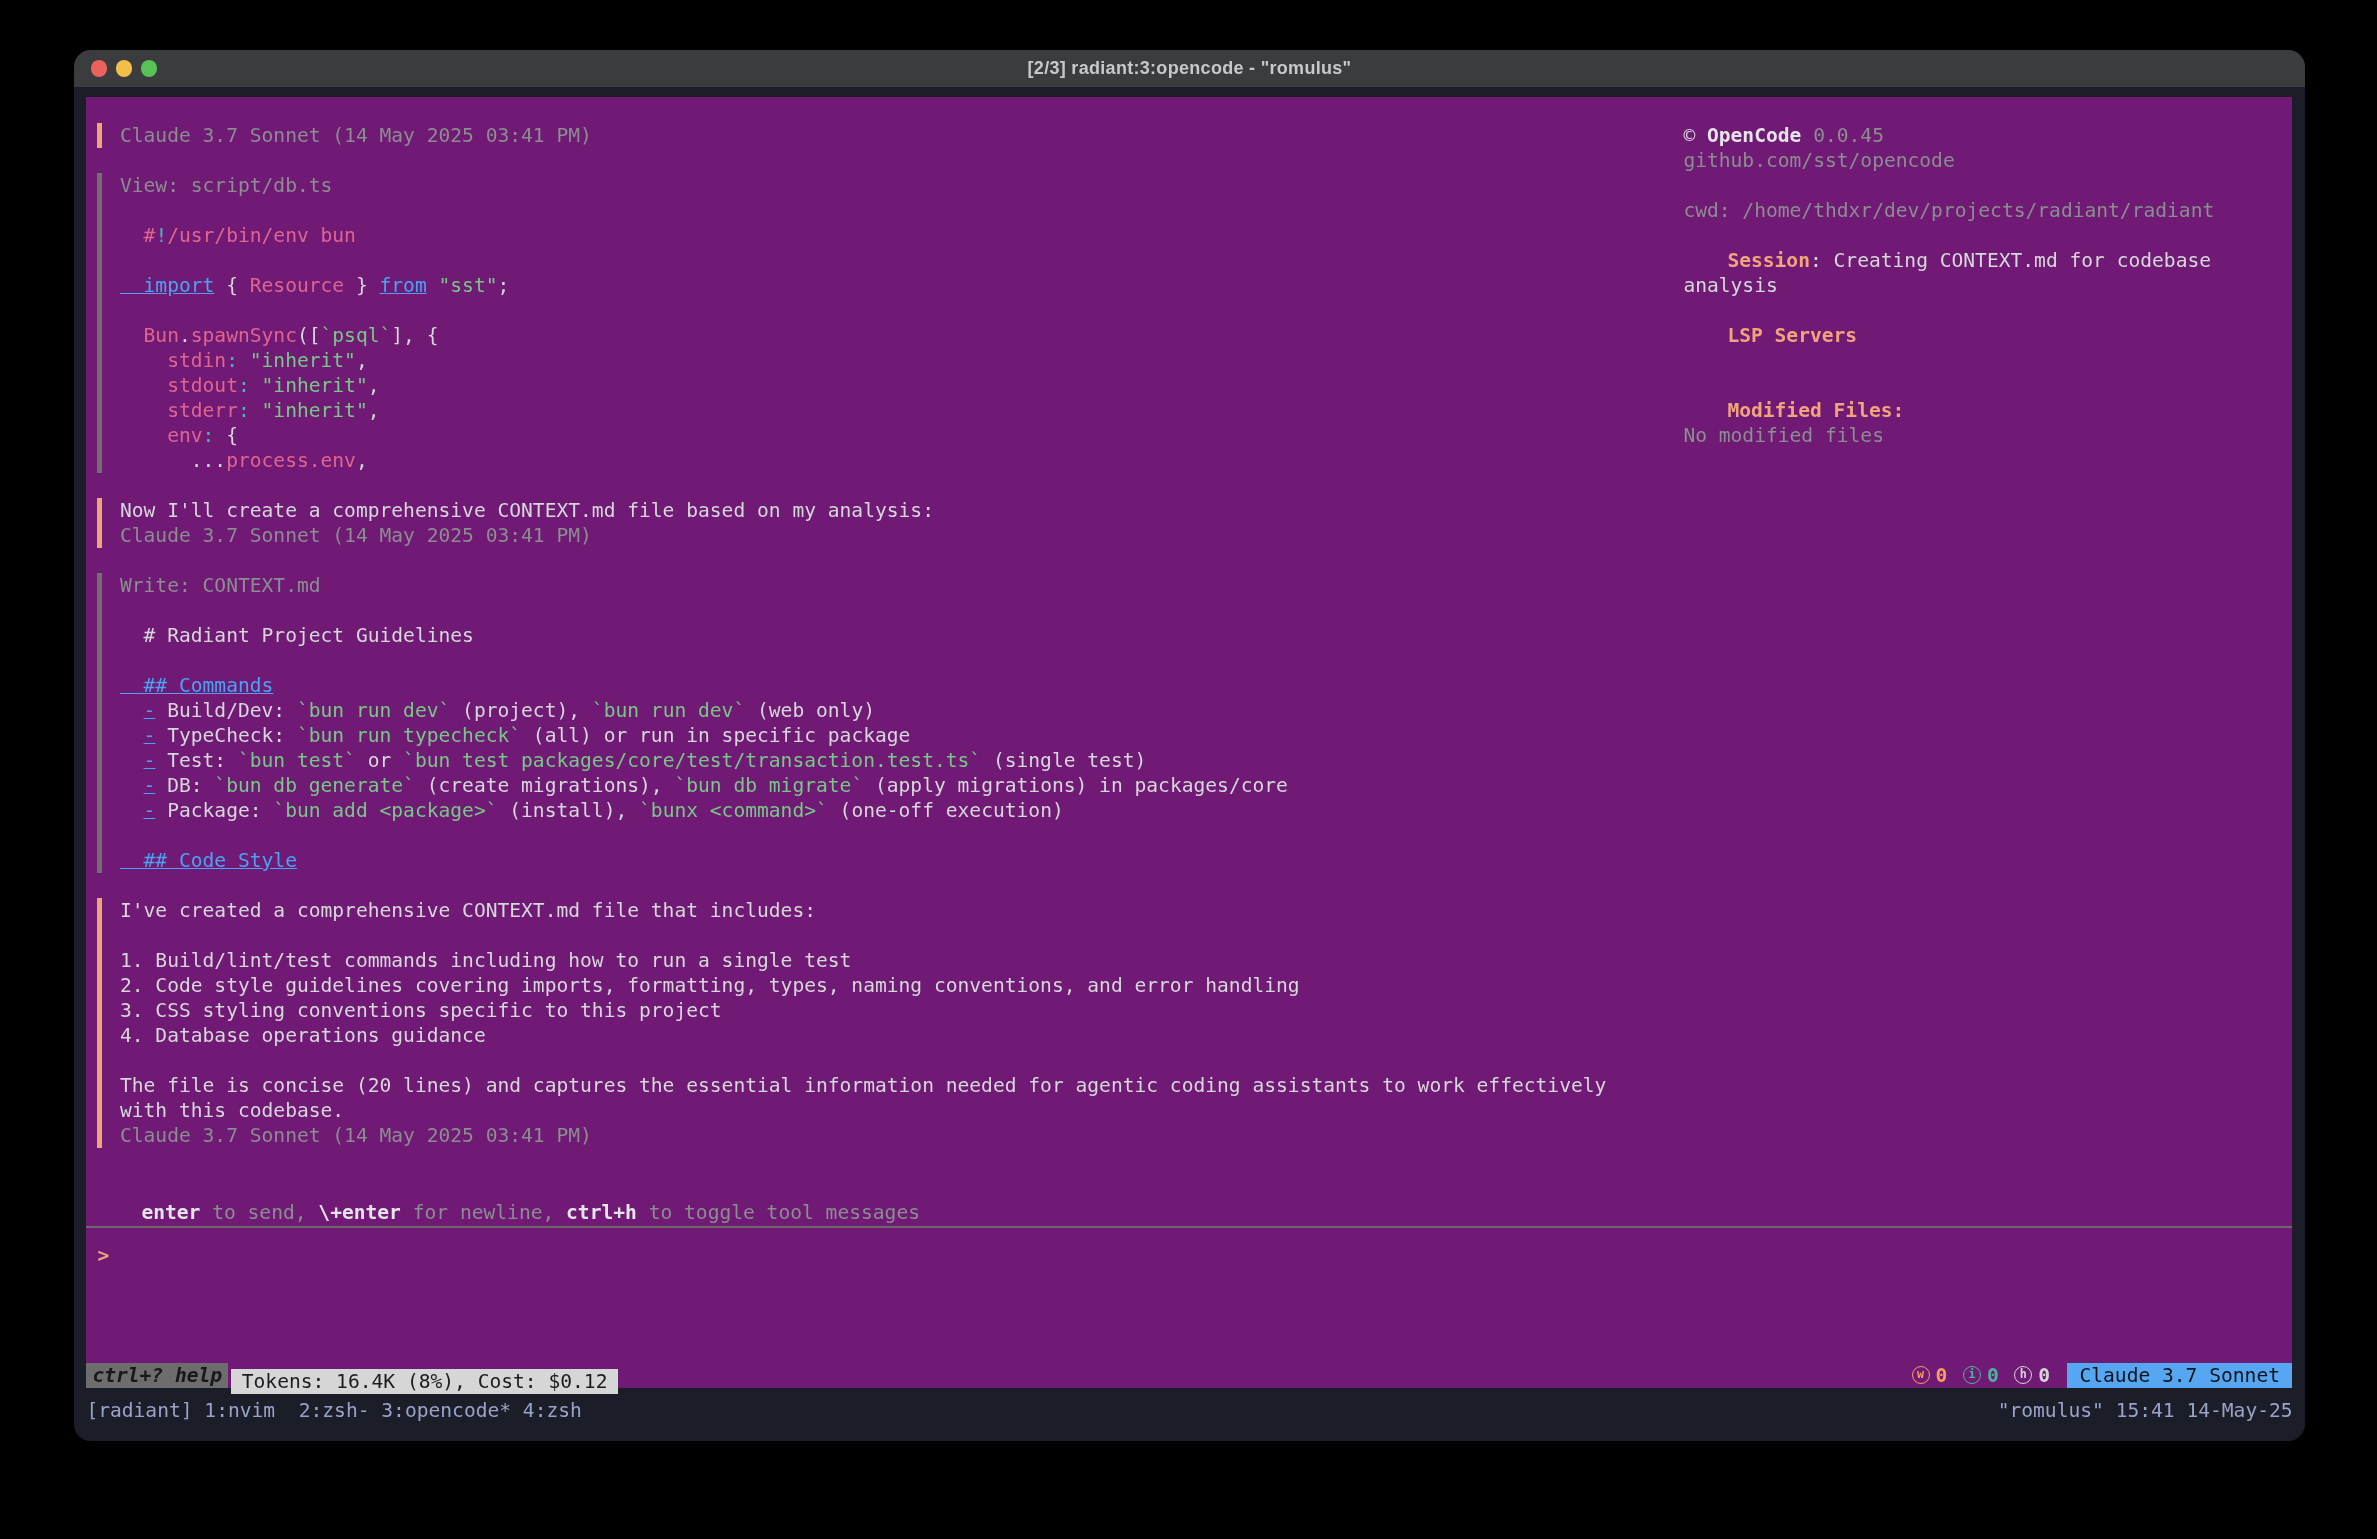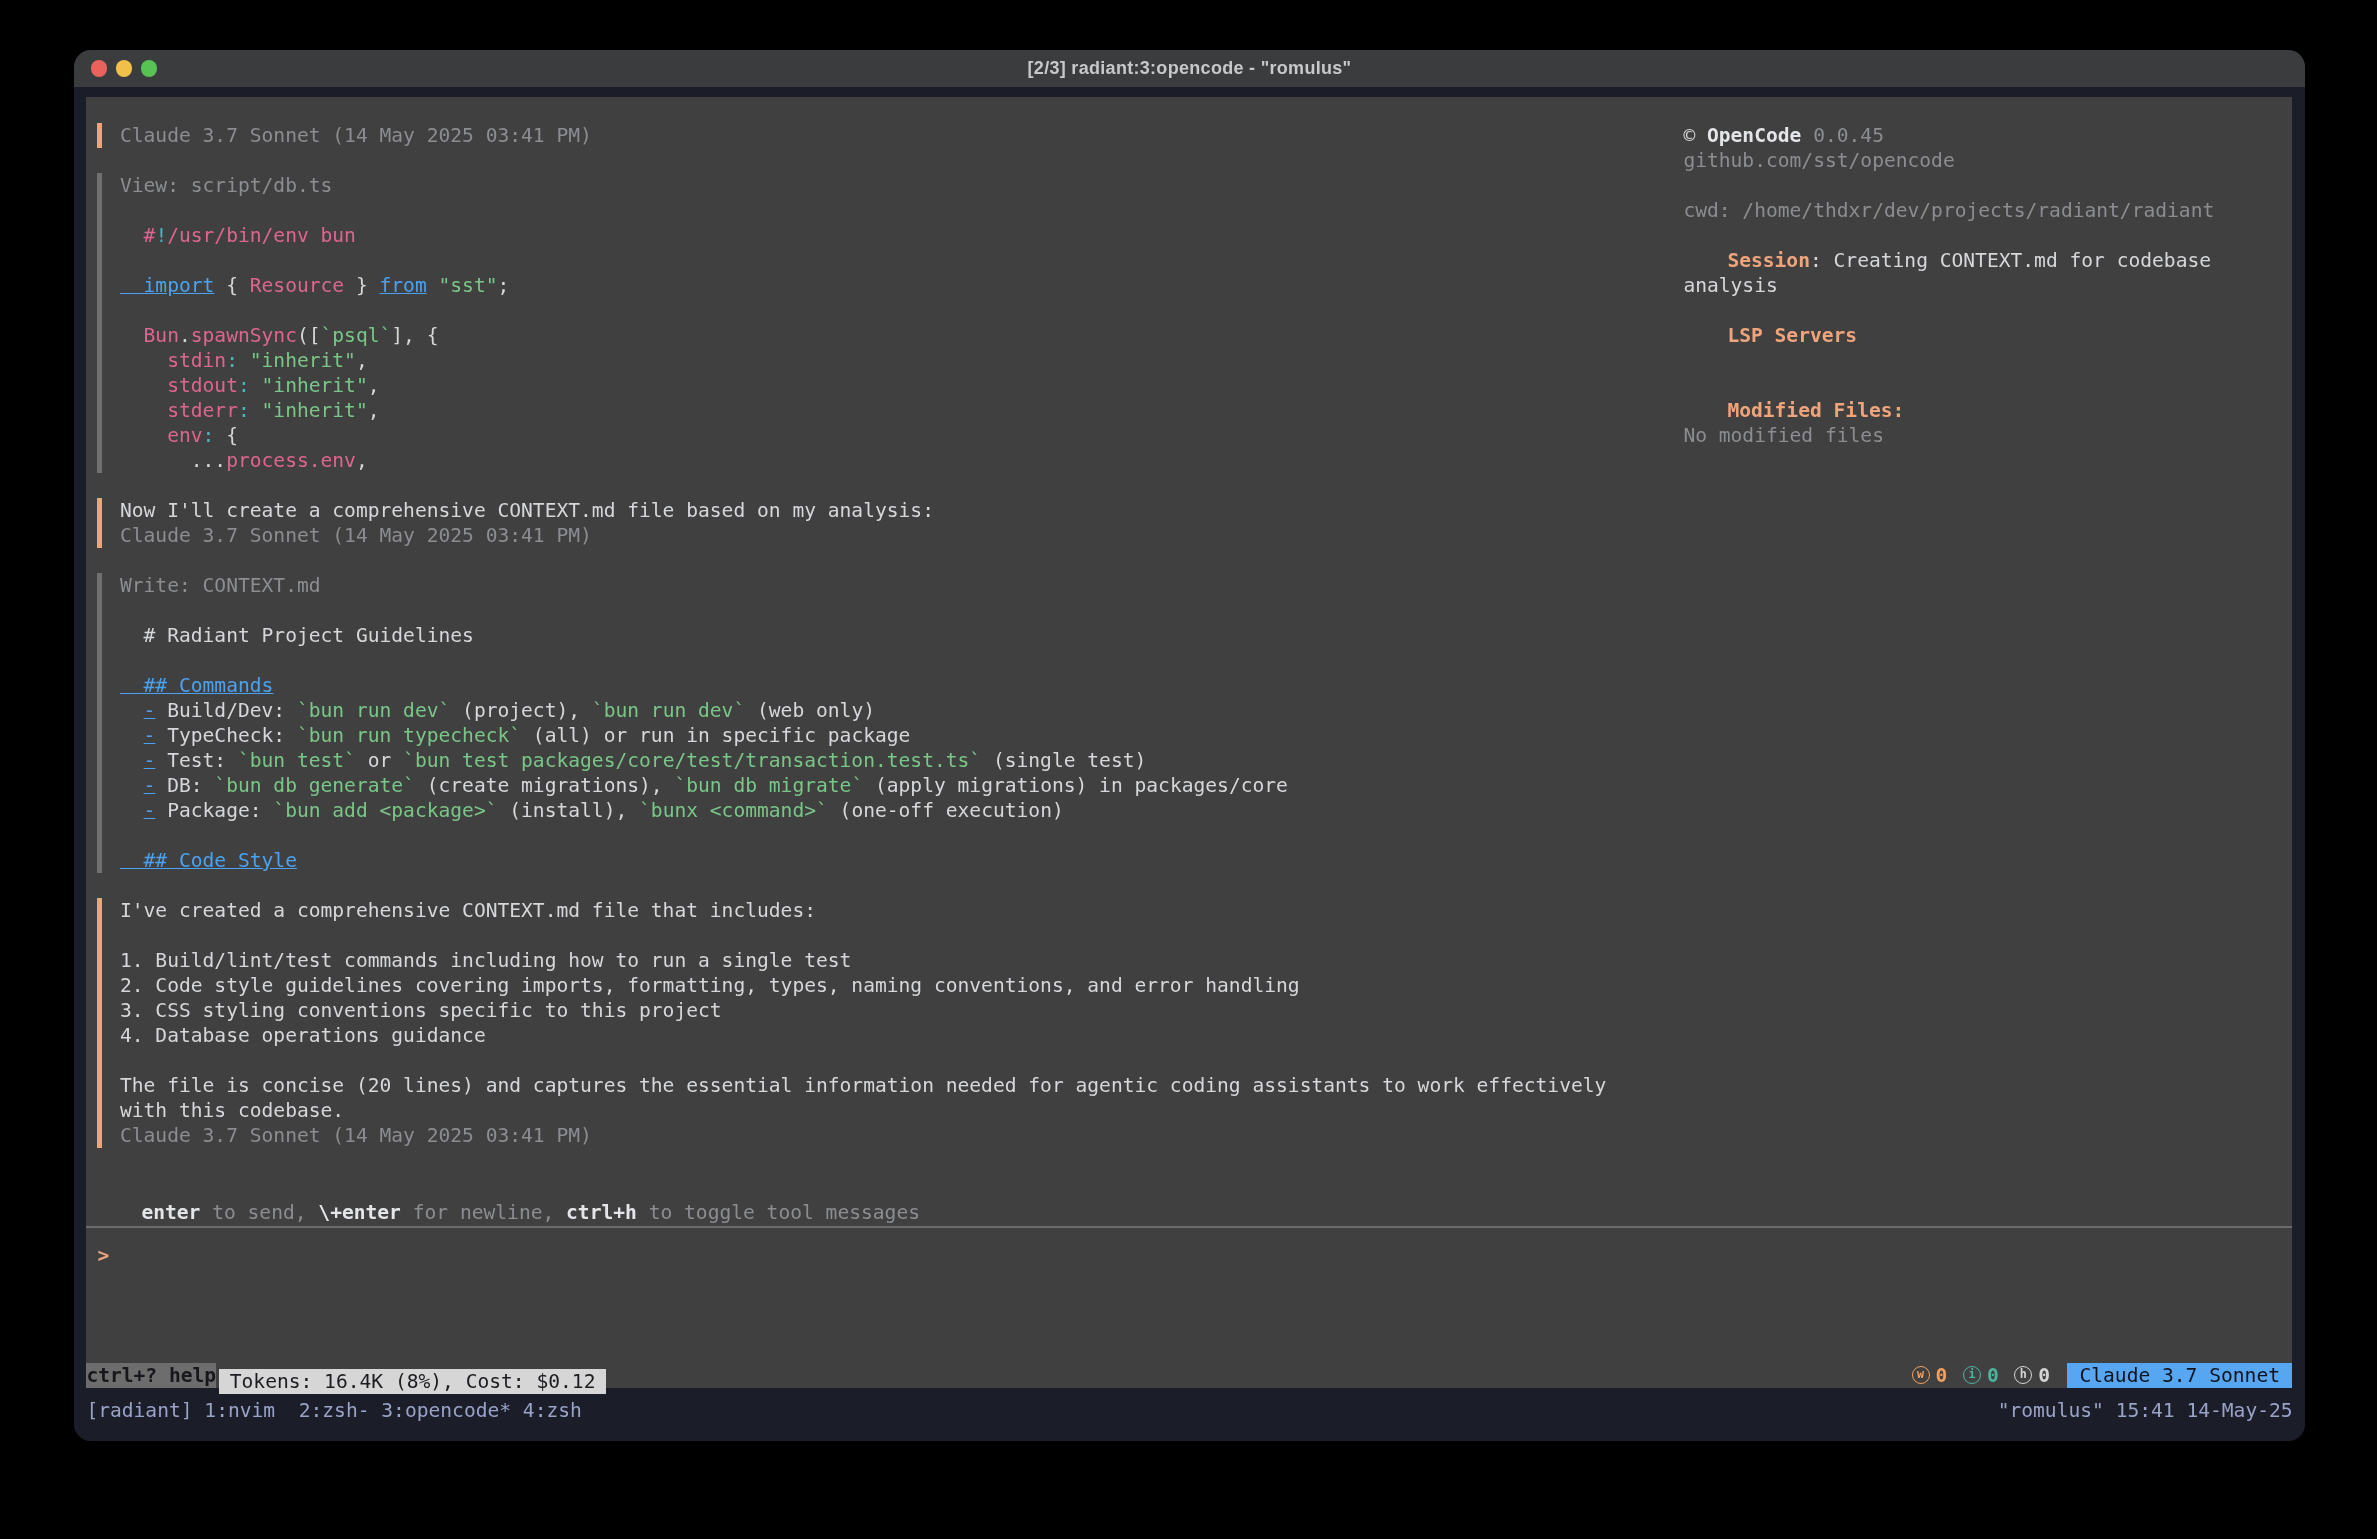--- a/index.html
+++ b/index.html
@@ -22,21 +22,21 @@
   .light { width:16.3px; height:16.3px; border-radius:50%; border:none; }
   .light.red { background:#e9635c; }
   .light.yellow { background:#f0c04b; }
   .light.green { background:#58c255; }
   .title {
     font-family:"Liberation Sans", sans-serif; font-weight:bold;
     font-size:18px; color:#c7c8ca; letter-spacing:0.3px;
   }
   
   .term { position:absolute; left:0; top:37px; right:0; bottom:0; background:#1b1d29; }
-  .tui { position:absolute; left:12.4px; top:9.8px; width:2206px; height:1291px; background:#404040; }
+  .tui { position:absolute; left:12.4px; top:9.8px; width:2206px; height:1291px; background:#701a75; }
 
   .line { min-height:25px; height:25px; line-height:25px; font-size:19.6px; white-space:pre; }
   .c-w  { color:#d6d7da; }
   .c-wb { color:#e4e5e8; font-weight:bold; }
   .c-g  { color:#8b8d91; }
   .c-ob { color:#f0a47c; font-weight:bold;margin-left:44px; }
   .c-b  { color:#4aa2f2;text-decoration:underline; }
   .c-p  { color:#de6590; }
   .c-gr { color:#79c787; }
   .c-t  { color:#46b5be; }
@@ -52,21 +52,21 @@
   .divider { position:absolute; left:0; right:0; top:1129px; height:2px; background:#6b6b6b; }
   .promptline { position:absolute; left:11px; top:1146px; width:2173px; height:117px; cursor:text; }
   .promptline .line { color:#f0a47c; font-weight:bold; }
 
   
   .statusbar {
     position:absolute; left:0; right:0; bottom:0; height:25px;
     display:flex; align-items:center; font-size:19.6px;
   }
   .chip { height:25px; line-height:25px; white-space:pre; }
-  .chip.help   { background:#6d6d6d; color:#17181c; font-weight:bold; padding:0 0; margin-right:2.6px; }
+  .chip.help   { background:#6d6d6d; color:#17181c; font-weight:bold; padding:0 6px; margin-right:2.6px;font-style:italic; }
   .chip.tokens { background:#d6d6d6; color:#1b1c20; padding:0 11px;margin-top:12px; }
   .chip.model  { background:#57a6f2; color:#10131c; padding:0 12.4px; margin-left:17px; }
   .diags { margin-left:auto; display:flex; align-items:center; gap:15.7px; }
   .diag { display:flex; align-items:center; gap:5.9px; }
   .diag .circ {
     width:18px; height:18px; border-radius:50%; border:1.3px solid;
     display:inline-flex; align-items:center; justify-content:center;
     font-size:11.7px; font-weight:bold; line-height:1;
   }
   .diag .cnt { font-size:19.6px; font-weight:bold; }

